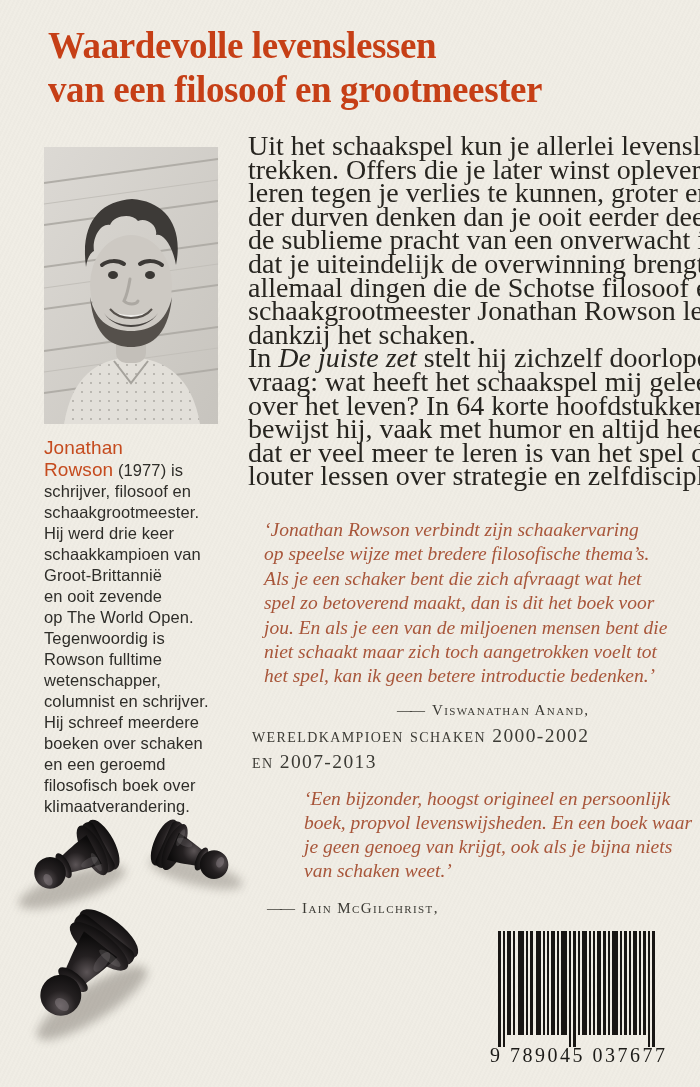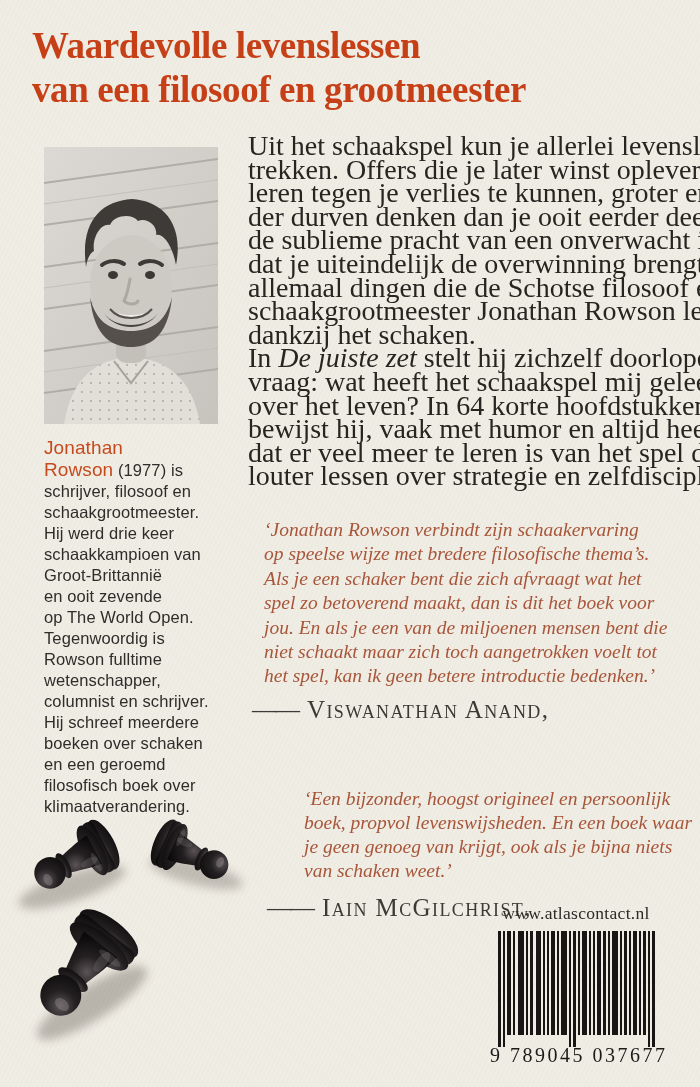--- a/index.html
+++ b/index.html
@@ -4,21 +4,21 @@
 <style>
   html,body{margin:0;padding:0;}
   .page{
     position:relative; width:700px; height:1087px; overflow:hidden;
     background:
       repeating-linear-gradient(115deg, rgba(0,0,0,0.012) 0 2px, rgba(255,255,255,0.015) 2px 4px),
       #f0ede5;
     font-family:"Liberation Serif", serif;
   }
   .title{
-    position:absolute; left:32px; top:24px; width:630px;
+    position:absolute; left:48px; top:24px; width:630px;
     font-size:37px; line-height:44px; font-weight:700;
     color:#c63f16; letter-spacing:-0.4px;
   }
   .photo{ position:absolute; left:44px; top:147px; width:174px; height:277px; }
   .bio{
     position:absolute; left:44px; top:437px; width:192px;
     font-family:"Liberation Sans", sans-serif;
     font-size:16.5px; line-height:21px; color:#2e2d29; letter-spacing:0.1px;
   }
   .bio strong.accent{ color:#c54b1e; font-size:19px; font-weight:400; }
@@ -27,21 +27,21 @@
     font-size:28px; line-height:23.6px; color:#272520; white-space:nowrap;
   }
   .quote{
     position:absolute; left:264px; width:445px;
     font-style:italic; font-size:19.5px; color:#a8563a; white-space:nowrap;
   }
   .quote1{ top:518px; line-height:24.4px; }
   .quote2{ top:787px; line-height:24px;margin-left:40px; }
   .attr{ position:absolute; left:252px; color:#3b3a34; }
   .attr1{ top:697px; }
-  .attr-name-row{ font-variant:small-caps; font-size:25px; line-height:26px; letter-spacing:1.4px;text-align:right; }
+  .attr-name-row{ font-variant:small-caps; font-size:15px; line-height:26px; letter-spacing:1.4px;text-align:right; }
   .dash{ letter-spacing:-2px; margin-right:9px; }
   .attr-role{ font-variant:small-caps; font-size:19.5px; line-height:26px; letter-spacing:1.4px; white-space:nowrap; }
   .attr2{ top:895px;margin-left:15px; }
   .website{
     position:absolute; left:490px; top:903px; width:172px; text-align:center;
     font-size:17.5px; color:#2b2a25; letter-spacing:0.3px;
   }
   .barcode{ position:absolute; left:490px; top:931px; width:172px; }
   .barcode svg{ display:block; }
   .barcode-digits{
@@ -109,29 +109,29 @@
   </div>
 
   <div class="bio"><strong class="accent">Jonathan</strong><br><strong class="accent">Rowson</strong> (1977) is<br>schrijver, filosoof en<br>schaakgrootmeester.<br>Hij werd drie keer<br>schaakkampioen van<br>Groot-Brittannië<br>en ooit zevende<br>op The World Open.<br>Tegenwoordig is<br>Rowson fulltime<br>wetenschapper,<br>columnist en schrijver.<br>Hij schreef meerdere<br>boeken over schaken<br>en een geroemd<br>filosofisch boek over<br>klimaatverandering.</div>
 
   <div class="body-text">Uit het schaakspel kun je allerlei levenslessen<br>trekken. Offers die je later winst opleveren,<br>leren tegen je verlies te kunnen, groter en ver-<br>der durven denken dan je ooit eerder deed, of<br>de sublieme pracht van een onverwacht idee<br>dat je uiteindelijk de overwinning brengt:<br>allemaal dingen die de Schotse filosoof en<br>schaakgrootmeester Jonathan Rowson leerde<br>dankzij het schaken.<br>In <i>De juiste zet</i> stelt hij zichzelf doorlopend de<br>vraag: wat heeft het schaakspel mij geleerd<br>over het leven? In 64 korte hoofdstukken<br>bewijst hij, vaak met humor en altijd heel wijs,<br>dat er veel meer te leren is van het spel dan<br>louter lessen over strategie en zelfdiscipline.</div>
 
   <div class="quote quote1">‘Jonathan Rowson verbindt zijn schaakervaring<br>op speelse wijze met bredere filosofische thema’s.<br>Als je een schaker bent die zich afvraagt wat het<br>spel zo betoverend maakt, dan is dit het boek voor<br>jou. En als je een van de miljoenen mensen bent die<br>niet schaakt maar zich toch aangetrokken voelt tot<br>het spel, kan ik geen betere introductie bedenken.’</div>
 
   <div class="attr attr1">
     <div class="attr-name-row"><span class="dash">——</span><span>Viswanathan Anand,</span></div>
+    <div class="attr-role">wereldkampioen schaken 2000-2002<br>en 2007-2013</div>
   </div>
 
   <div class="quote quote2">‘Een bijzonder, hoogst origineel en persoonlijk<br>boek, propvol levenswijsheden. En een boek waar<br>je geen genoeg van krijgt, ook als je bijna niets<br>van schaken weet.’</div>
 
   <div class="attr attr2">
     <div class="attr-name-row"><span class="dash">——</span><span>Iain McGilchrist,</span></div>
   </div>
 
-  <div class="website">www.atlascontact.nl</div>
 
   <div class="barcode">
     <svg width="172" height="116" viewBox="0 0 172 116">
       <g fill="#181614">
         <rect x="8" y="0" width="3" height="116"></rect>
           <rect x="13" y="0" width="2" height="116"></rect>
         <rect x="17" y="0" width="4" height="104"></rect>
           <rect x="23" y="0" width="2" height="104"></rect>
         <rect x="28" y="0" width="6" height="104"></rect>
           <rect x="36" y="0" width="2" height="104"></rect>

